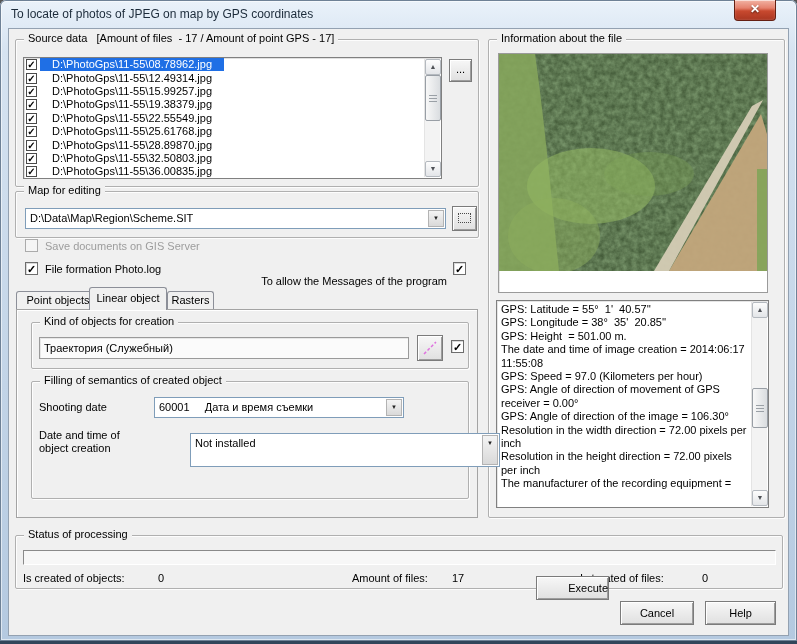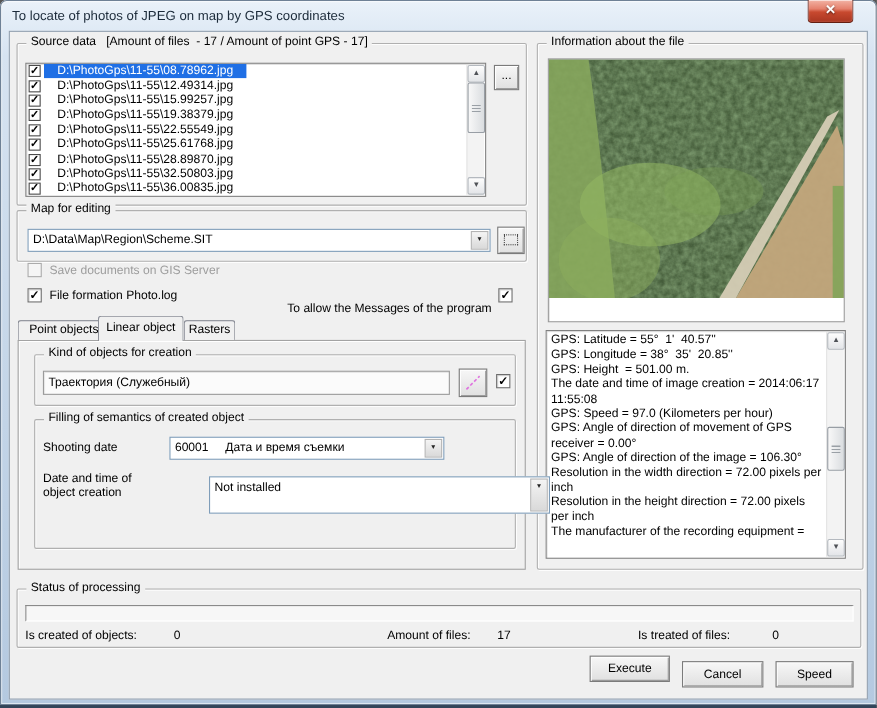--- a/index.html
+++ b/index.html
@@ -248,24 +248,24 @@
       <span class="glabel">Status of processing</span>
     </div>
     <div class="progress"></div>
     <span class="lbl" style="left:14px;top:543px;">Is created of objects:</span>
     <span class="lbl" style="left:149px;top:543px;">0</span>
     <span class="lbl" style="left:343px;top:543px;">Amount of files:</span>
     <span class="lbl" style="left:443px;top:543px;">17</span>
     <span class="lbl" style="left:571px;top:543px;">Is treated of files:</span>
     <span class="lbl" style="left:693px;top:543px;">0</span>
 
-    <div class="btn3d" style="left:527px;top:567px;width:73px;height:24px;line-height:22px;">
+    <div class="btn3d" style="left:527px;top:547px;width:73px;height:24px;line-height:22px;text-align:right;">
       <span>Execute</span>
     </div>
     <div class="btn3d" style="left:611px;top:572px;width:74px;height:24px;line-height:22px;">
       <span>Cancel</span>
     </div>
     <div class="btn3d" style="left:696px;top:572px;width:71px;height:24px;line-height:22px;">
-      <span>Speed</span>
+      <span>Help</span>
     </div>
 
   </div>
 </div>
 
 </body></html>

